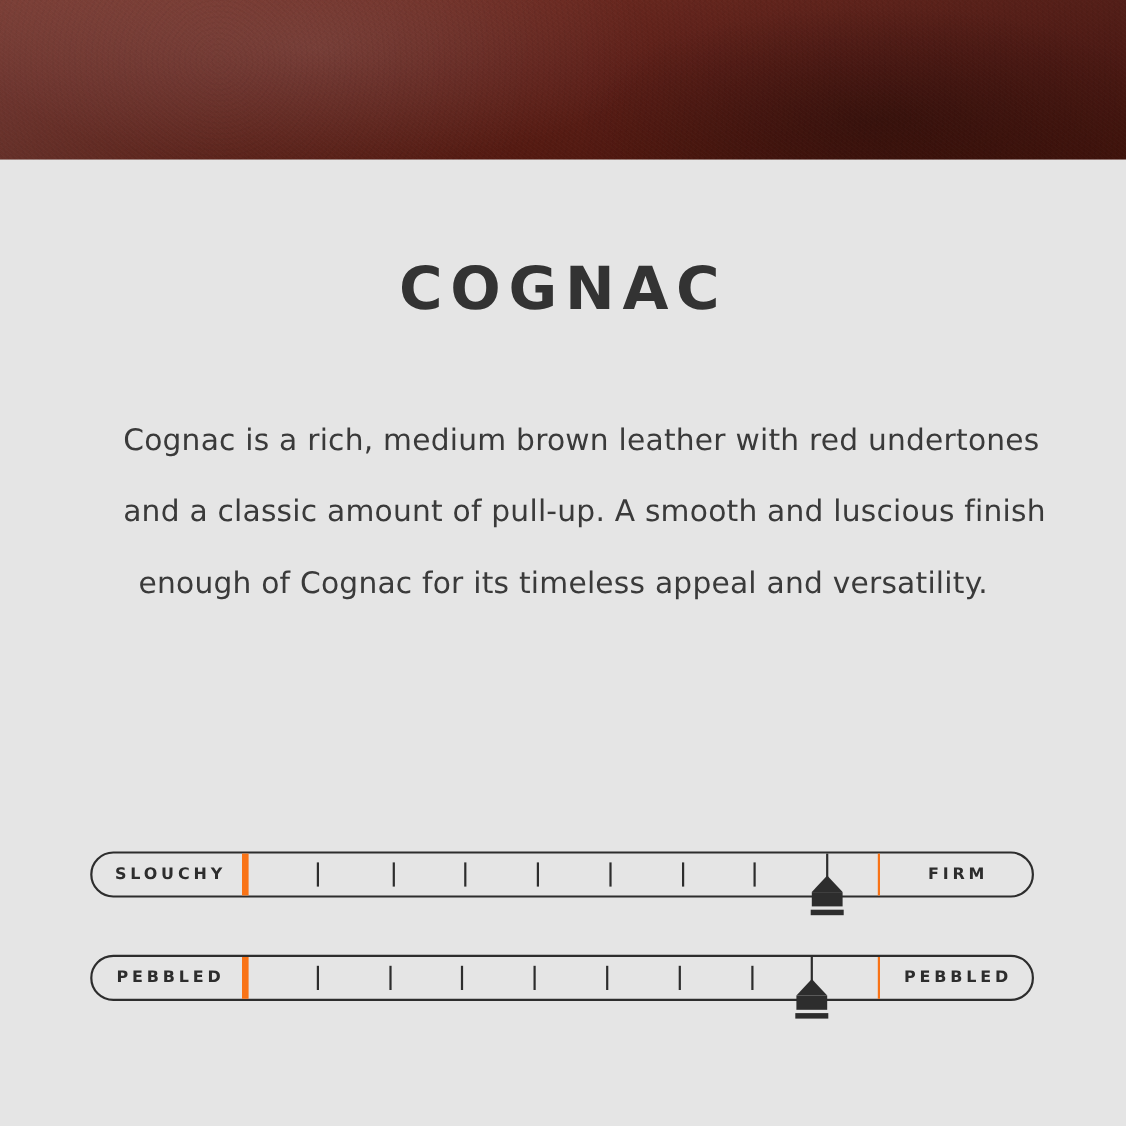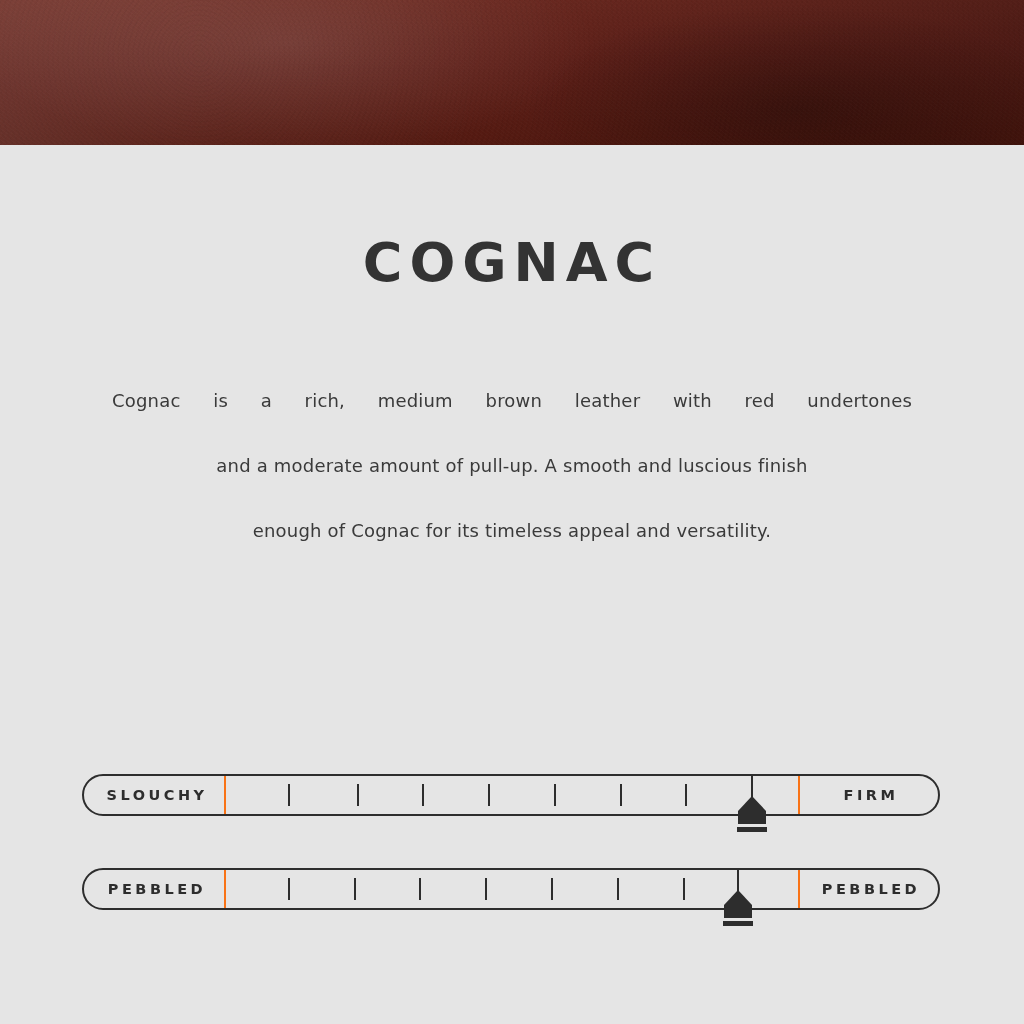--- a/index.html
+++ b/index.html
@@ -67,21 +67,21 @@
 
   
   .body-copy {
     position: absolute;
     top: 368px;
     left: 112px;
     width: 800px;
     text-align: center;
     color: #3a3a3a;
     font-family: "DejaVu Sans", sans-serif;
-    font-size: 18px;
+    font-size: 27px;
     font-weight: 400;
     line-height: 65px;
     letter-spacing: 0.2px;
   }
   .body-copy .line {
     display: block;
     white-space: nowrap;
   }
   .body-copy .line.justified {
     text-align: justify;
@@ -117,21 +117,21 @@
     font-family: "DejaVu Sans", sans-serif;
     font-weight: 700;
     font-size: 14.5px;
     letter-spacing: 3.5px;
     color: #2d2d2d;
     box-sizing: border-box;
     white-space: nowrap;
   }
   .scale-cap.left {
     width: 142px;
-    border-right: 2px solid #f97316;
+    border-right: 6px solid #f97316;
     padding-left: 6px;
   }
   .scale-cap.right {
     width: 140px;
     border-left: 2px solid #f97316;
     padding-left: 4px;
   }
   .scale-middle {
     position: relative;
     flex: 1;
@@ -198,21 +198,21 @@
 
   <div class="leather-band">
     <div class="grain"></div>
     <div class="sheen"></div>
   </div>
 
   <div class="title">COGNAC</div>
 
   <div class="body-copy">
     <span class="line justified">Cognac is a rich, medium brown leather with red undertones</span>
-    <span class="line">and a moderate amount of pull-up. A smooth and luscious finish</span>
+    <span class="line">and a classic amount of pull-up. A smooth and luscious finish</span>
     <span class="line">enough of Cognac for its timeless appeal and versatility.</span>
   </div>
 
   <div class="scales">
 
     <div class="scale-row">
       <div class="scale-track">
         <div class="scale-cap left">SLOUCHY</div>
         <div class="scale-middle">
           <div class="tick" style="left:11%"></div>

